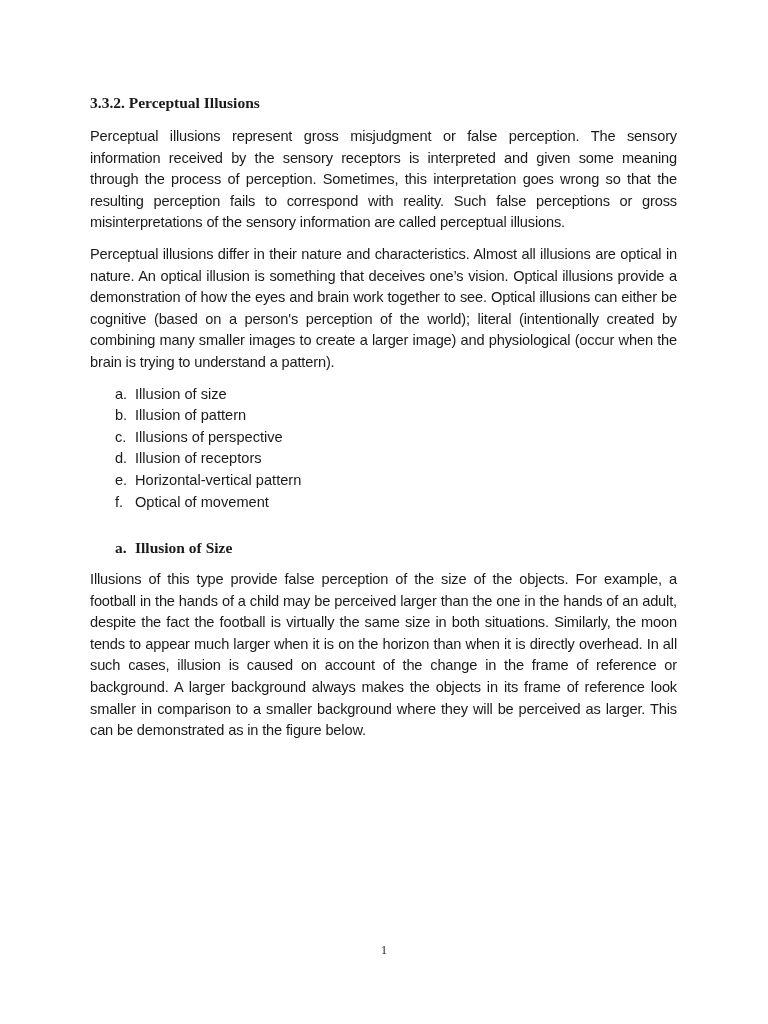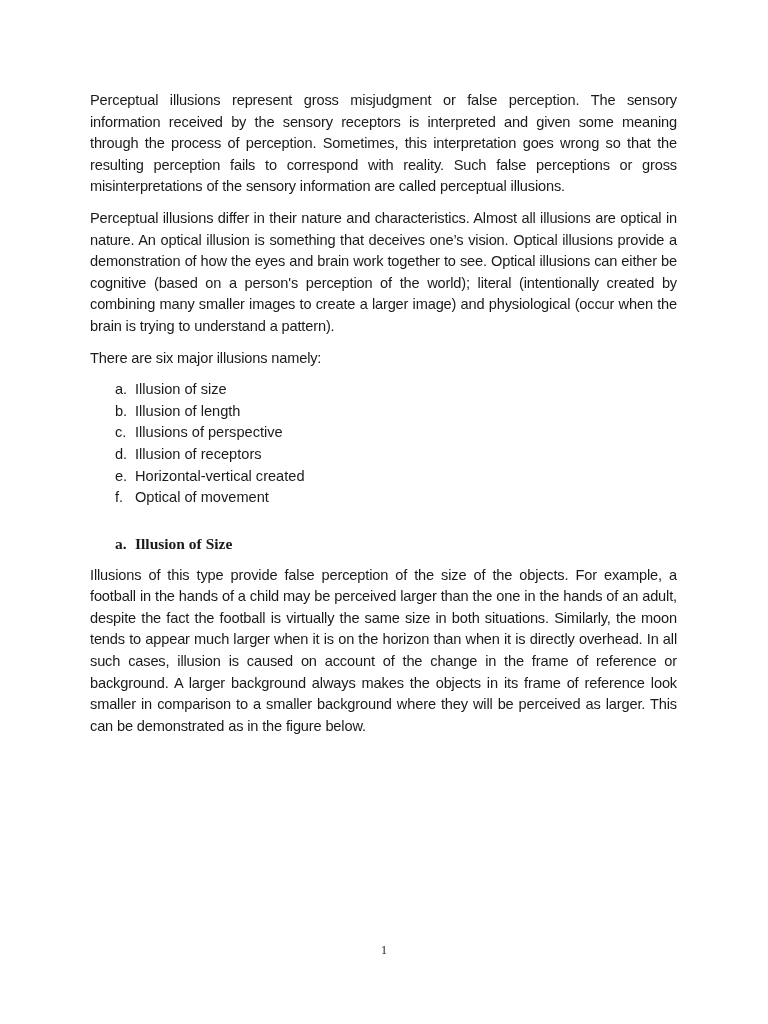--- a/index.html
+++ b/index.html
@@ -68,45 +68,45 @@
       width: 768px;
       text-align: center;
       font-family: "Liberation Serif", "DejaVu Serif", serif;
       font-size: 12px;
     }
   </style>
 </head>
 <body>
 
 <div class="page">
+  <h2 class="section-title">3.3.2. Perceptual Illusions</h2>
 
   <p>Perceptual illusions represent gross misjudgment or false perception. The sensory information received by the sensory receptors is interpreted and given some meaning through the process of perception. Sometimes, this interpretation goes wrong so that the resulting perception fails to correspond with reality. Such false perceptions or gross misinterpretations of the sensory information are called perceptual illusions.</p>
   <p>Perceptual illusions differ in their nature and characteristics. Almost all illusions are optical in nature. An optical illusion is something that deceives one’s vision. Optical illusions provide a demonstration of how the eyes and brain work together to see. Optical illusions can either be cognitive (based on a person's perception of the world); literal (intentionally created by combining many smaller images to create a larger image) and physiological (occur when the brain is trying to understand a pattern).</p>
-  <p>There are six major illusions namely:</p>
 
   <ol class="illusion-list">
     <li>
       <span class="marker">a.</span>
       <span>Illusion of size</span>
     </li>
     <li>
       <span class="marker">b.</span>
-      <span>Illusion of length</span>
+      <span>Illusion of pattern</span>
     </li>
     <li>
       <span class="marker">c.</span>
       <span>Illusions of perspective</span>
     </li>
     <li>
       <span class="marker">d.</span>
       <span>Illusion of receptors</span>
     </li>
     <li>
       <span class="marker">e.</span>
-      <span>Horizontal-vertical created</span>
+      <span>Horizontal-vertical pattern</span>
     </li>
     <li>
       <span class="marker">f.</span>
       <span>Optical of movement</span>
     </li>
   </ol>
 
   <h3 class="subsection-title">
     <span class="marker">a.</span>
     <span>Illusion of Size</span>

